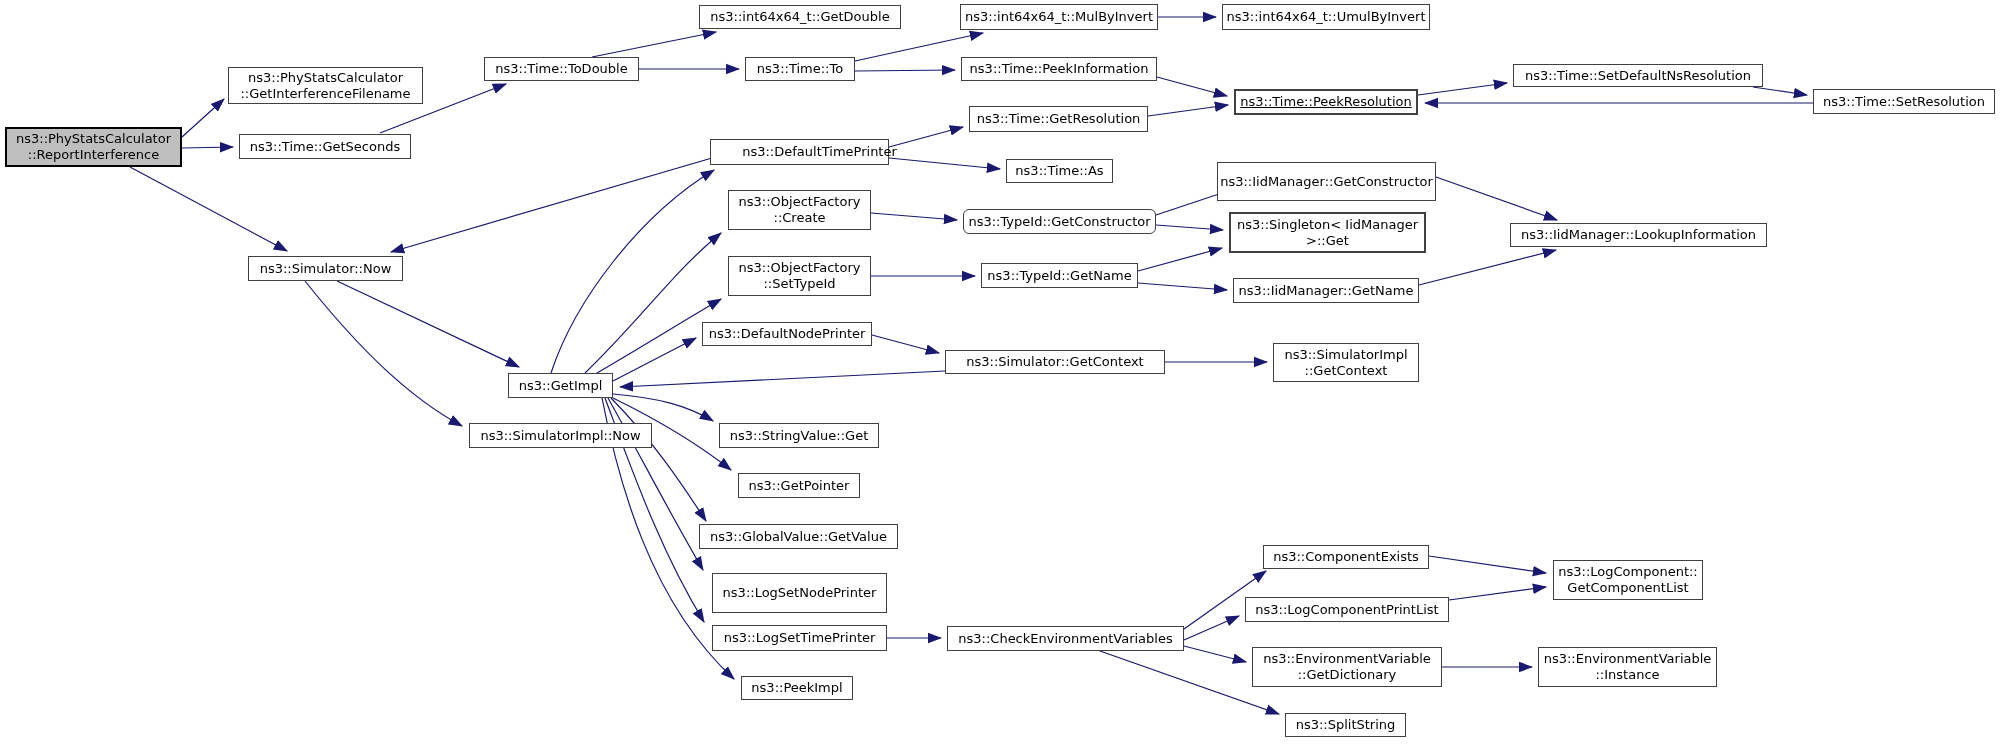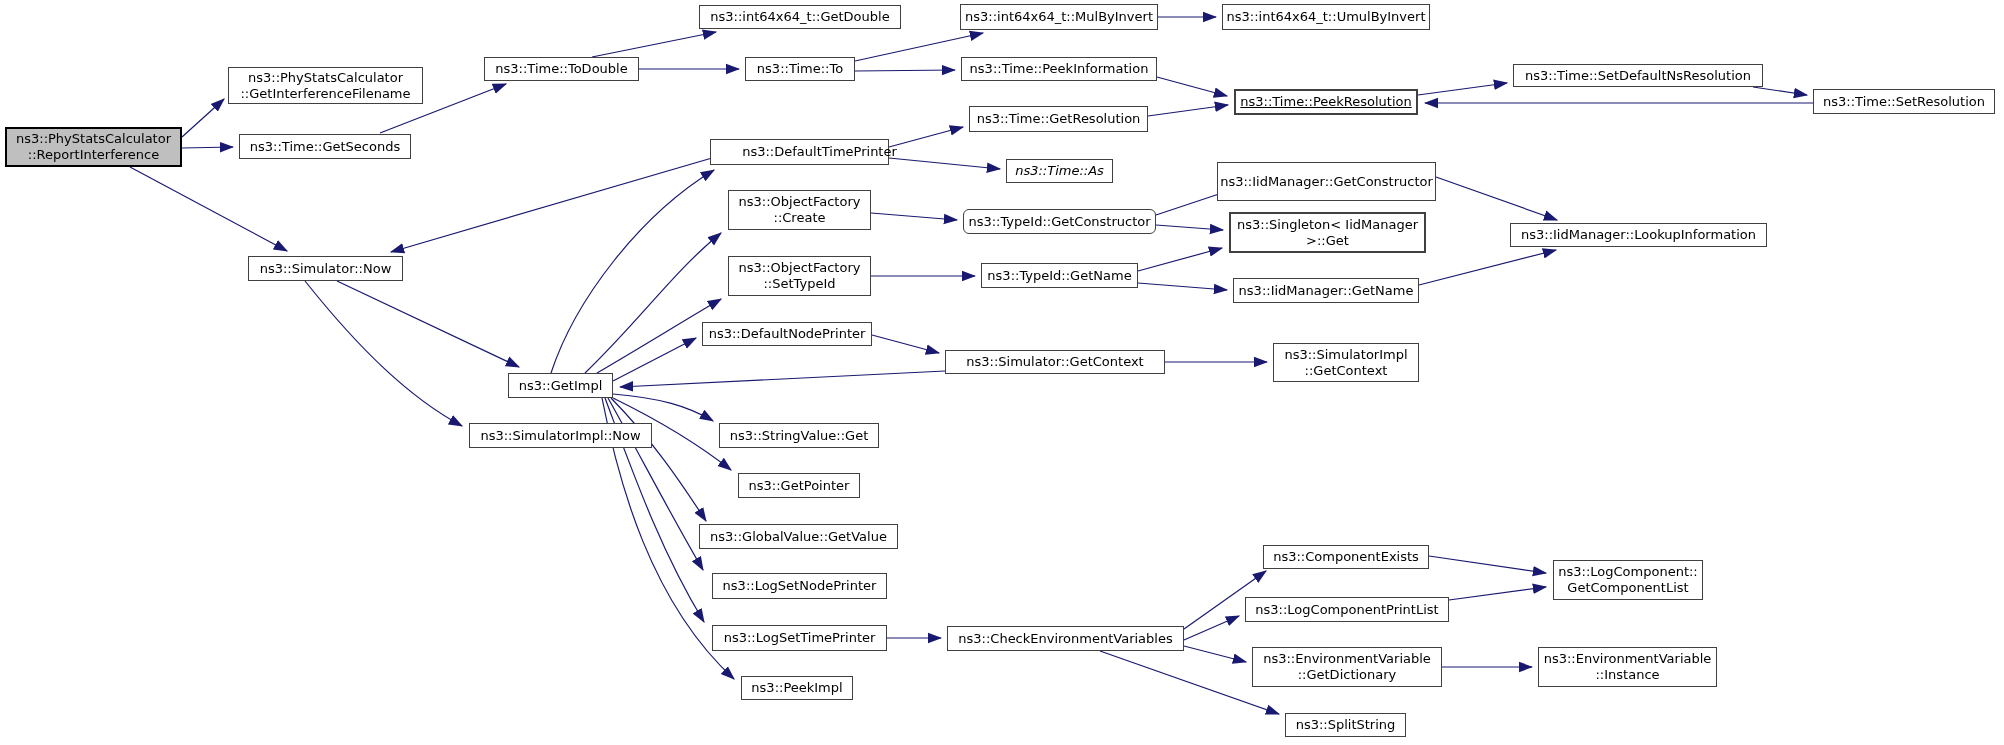--- a/index.html
+++ b/index.html
@@ -114,35 +114,35 @@
   <div class="node" style="left:508px;top:373px;width:105px;height:25px;">ns3::GetImpl</div>
 
   <div class="node" style="left:469px;top:423px;width:183px;height:25px;">ns3::SimulatorImpl::Now</div>
 
   <div class="node" style="left:719px;top:423px;width:160px;height:25px;">ns3::StringValue::Get</div>
 
   <div class="node" style="left:738px;top:473px;width:122px;height:25px;">ns3::GetPointer</div>
 
   <div class="node" style="left:699px;top:524px;width:199px;height:25px;">ns3::GlobalValue::GetValue</div>
 
-  <div class="node" style="left:712px;top:573px;width:175px;height:26px;">ns3::LogSetNodePrinter</div>
+  <div class="node" style="left:712px;top:573px;width:175px;height:40px;">ns3::LogSetNodePrinter</div>
 
   <div class="node" style="left:712px;top:625px;width:175px;height:26px;">ns3::LogSetTimePrinter</div>
 
   <div class="node" style="left:741px;top:676px;width:112px;height:24px;">ns3::PeekImpl</div>
 
   <div class="node" style="left:960px;top:4px;width:198px;height:26px;">ns3::int64x64_t::MulByInvert</div>
 
   <div class="node" style="left:1222px;top:4px;width:208px;height:26px;">ns3::int64x64_t::UmulByInvert</div>
 
   <div class="node" style="left:961px;top:57px;width:196px;height:24px;">ns3::Time::PeekInformation</div>
 
   <div class="node" style="left:969px;top:106px;width:179px;height:26px;">ns3::Time::GetResolution</div>
 
-  <div class="node" style="left:1006px;top:159px;width:107px;height:24px;font-style:italic;">ns3::Time::As</div>
+  <div class="node" style="left:1006px;top:159px;width:107px;height:24px;">ns3::Time::As</div>
 
   <div class="node" style="left:963px;top:209px;width:193px;height:25px;border-radius:6px;">ns3::TypeId::GetConstructor</div>
 
   <div class="node" style="left:981px;top:263px;width:157px;height:25px;">ns3::TypeId::GetName</div>
 
   <div class="node" style="left:945px;top:350px;width:220px;height:24px;">ns3::Simulator::GetContext</div>
 
   <div class="node" style="left:947px;top:626px;width:237px;height:25px;">ns3::CheckEnvironmentVariables</div>
 
   <div class="node" style="left:1217px;top:162px;width:219px;height:39px;">ns3::IidManager::GetConstructor</div>

